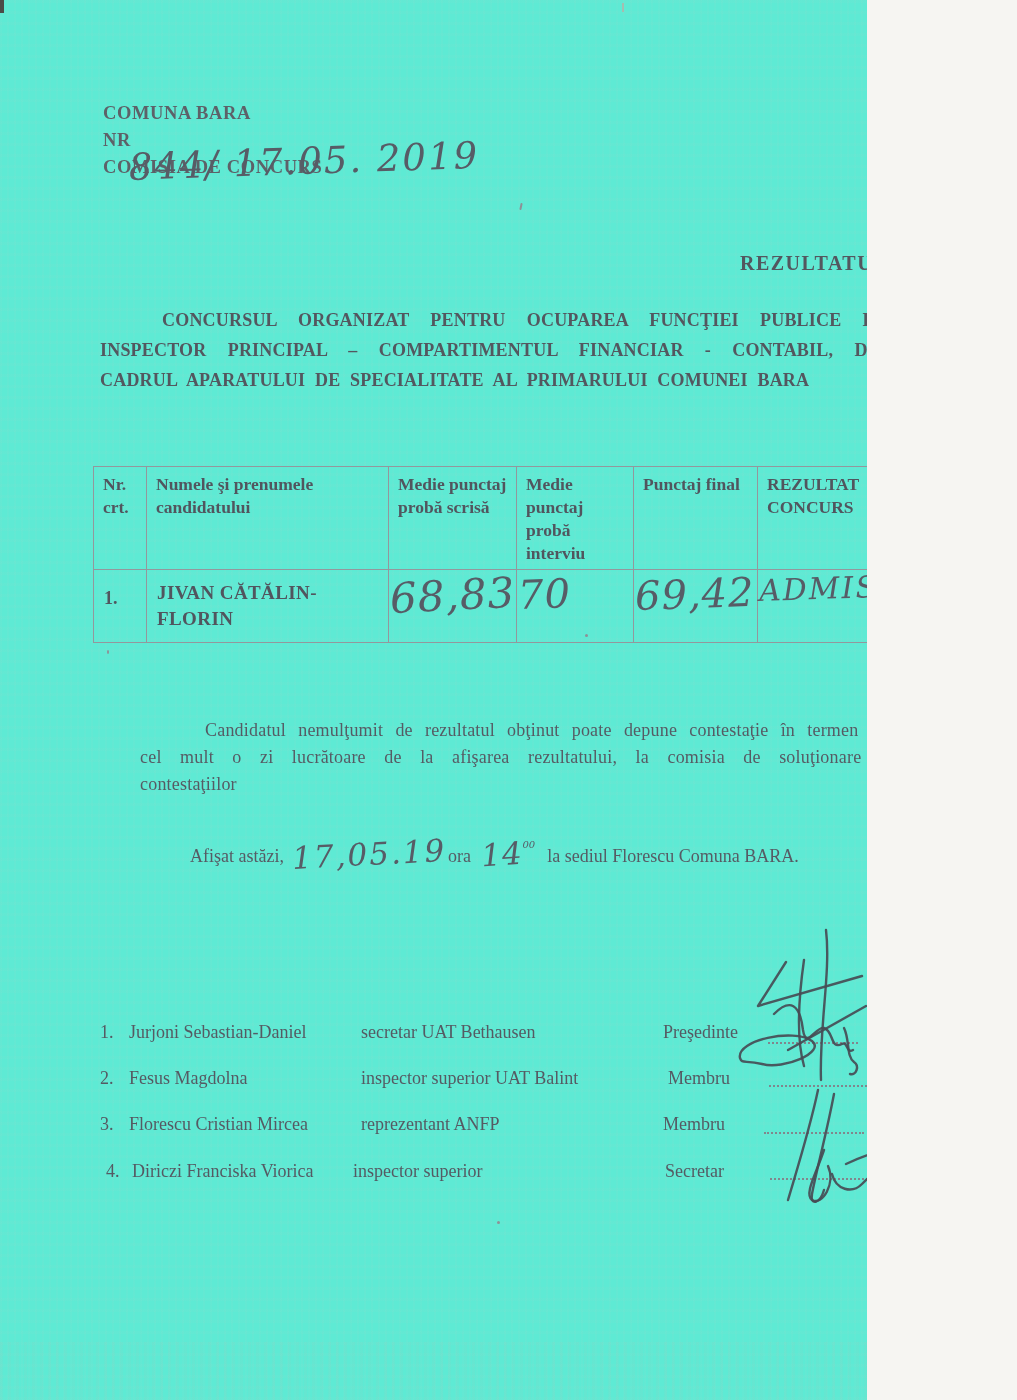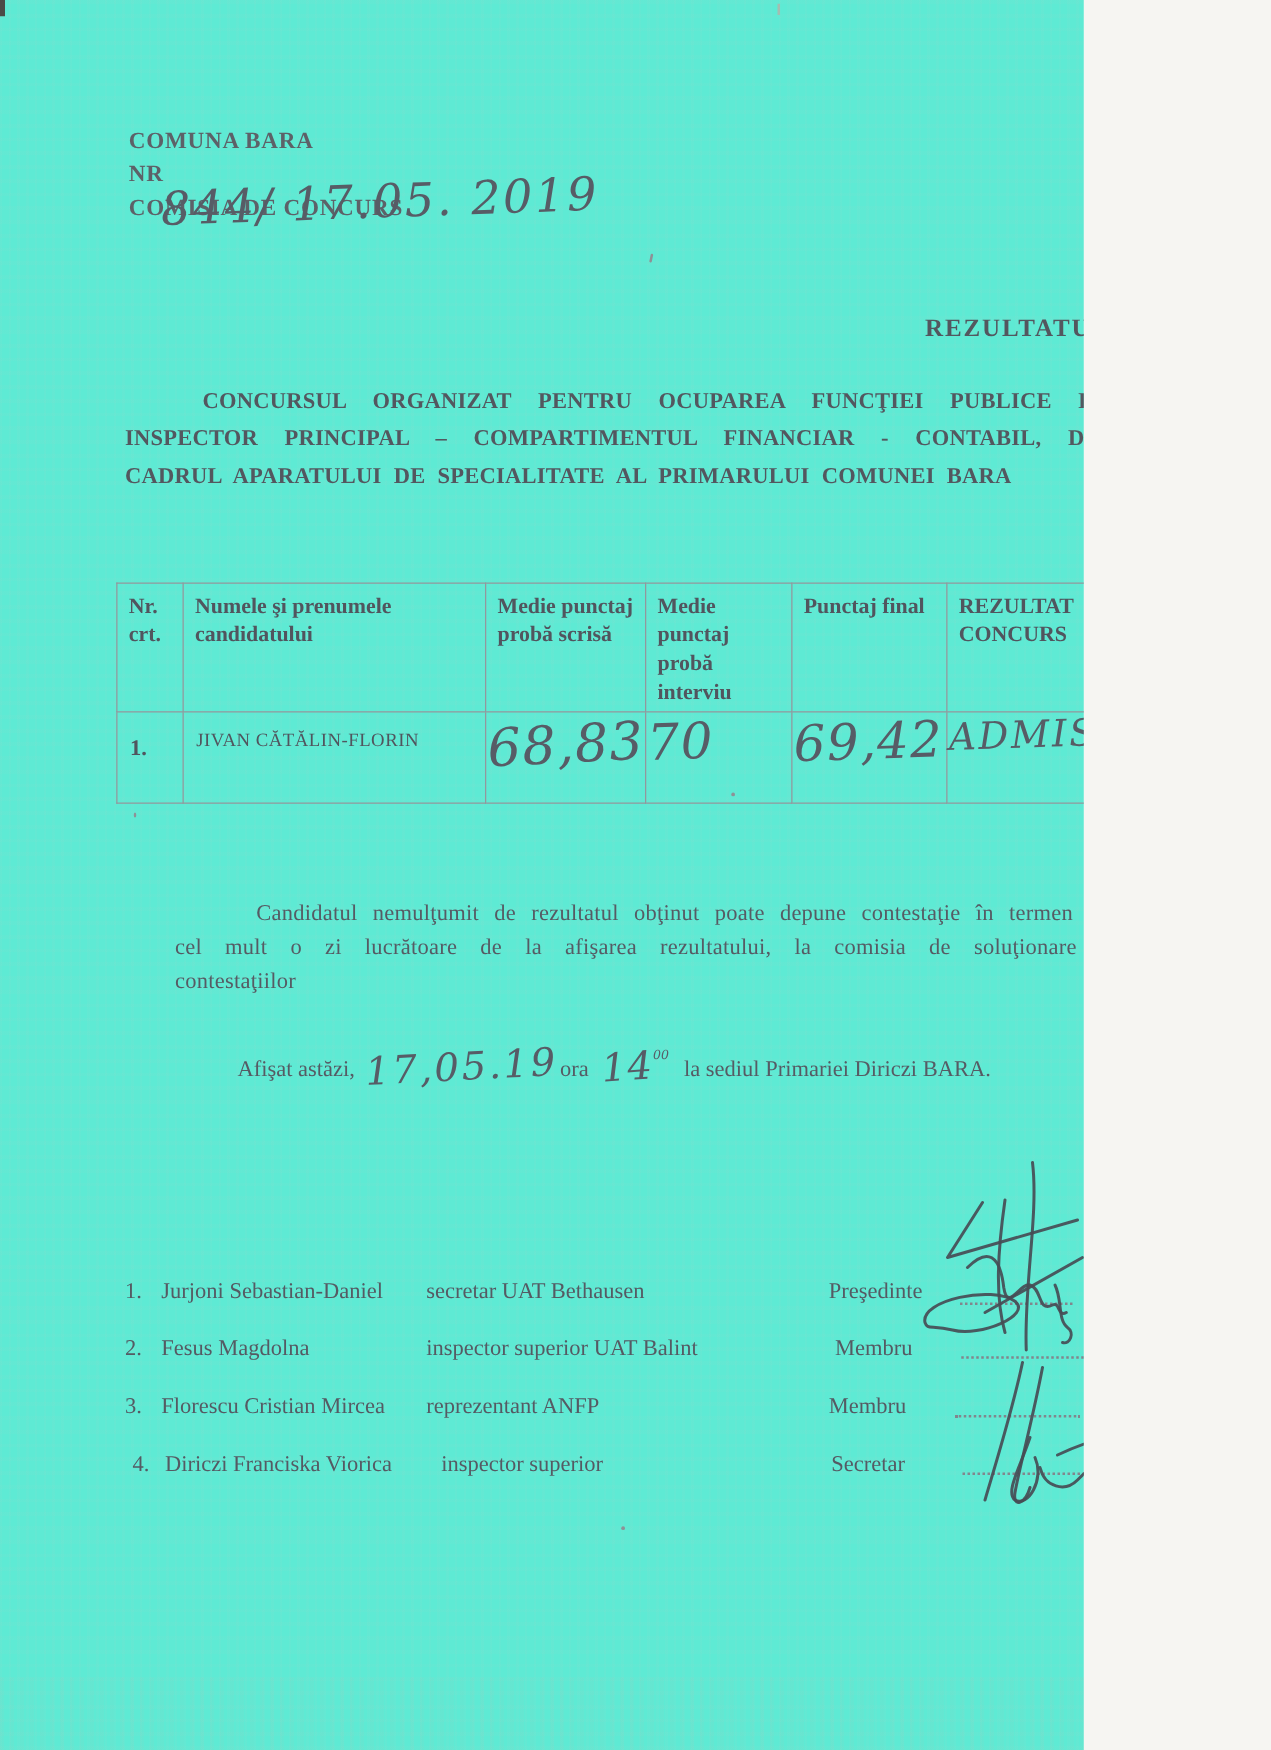--- a/index.html
+++ b/index.html
@@ -53,21 +53,21 @@
     border:1.4px solid #94979c;vertical-align:top;text-align:left;
     color:#51555e;
   }
   table.results th{
     font-weight:bold;font-size:17.5px;line-height:23px;padding:6px 4px 4px 9px;
   }
   th.th-name{padding-top:32px;}
   tr.header-row{height:95px;}
   tr.data-row{height:73px;}
   td.cell-nr{font-weight:bold;font-size:18px;padding:18px 0 0 10px;}
-  td.cell-name{font-weight:normal;font-size:15px;line-height:26px;padding:10px 4px 0 10px;letter-spacing:.4px;}
+  td.cell-name{font-weight:bold;font-size:19px;line-height:26px;padding:10px 4px 0 10px;letter-spacing:.4px;}
   td.cell-hand{text-align:center;vertical-align:middle;}
   .hw-num{display:inline-block;font-size:42px;transform:rotate(-3deg);letter-spacing:1px;}
   .hw-num-sm{display:inline-block;font-size:40px;transform:rotate(-2deg);letter-spacing:1px;}
   .hw-admis{display:inline-block;font-size:30px;transform:rotate(-2deg);letter-spacing:2px;}
   .contestation{
     position:absolute;left:140px;top:717px;width:748px;
     font-size:18px;line-height:27px;text-align:justify;text-indent:65px;
     word-spacing:6px;letter-spacing:.2px;color:#565b64;
   }
   .posted{
@@ -83,21 +83,21 @@
     transform:rotate(-4deg) translateY(3px);margin-left:10px;
   }
   .posted .hand-sup{
     display:inline-block;font-size:10px;transform:translateY(-14px);margin-right:6px;
   }
   .posted .suffix{margin-left:6px;}
   .crow{position:absolute;left:0;width:1017px;height:30px;font-size:18px;color:#555a63;}
   .c-num{position:absolute;left:100px;}
   .c-num4{position:absolute;left:106px;}
   .c-name{position:absolute;left:129px;}
-  .c-role{position:absolute;left:341px;}
+  .c-role{position:absolute;left:361px;}
   .c-pos{position:absolute;left:663px;}
   .sig-line{position:absolute;border-top:2px dotted #81868d;height:0;}
   .speck{position:absolute;background:#8e9196;border-radius:50%;}
   .corner-mark{position:absolute;left:0;top:0;width:4px;height:13px;background:#4b4b47;}
   .top-mark{position:absolute;left:622px;top:3px;width:2px;height:9px;background:#b5b1a8;opacity:.8;}
   svg.sigs{position:absolute;left:700px;top:900px;}
   svg.sigs path{fill:none;stroke:#474c55;stroke-width:2.4;stroke-linecap:round;stroke-linejoin:round;opacity:.92;}
 </style>
 </head>
 <body>
@@ -152,21 +152,21 @@
       <td class="cell-hand">
         <span class="hand hw-admis">ADMIS</span>
       </td>
     </tr>
   </tbody>
     </table>
 
   <div class="contestation">Candidatul nemulţumit de rezultatul obţinut poate depune contestaţie în termen de cel mult o zi lucrătoare de la afişarea rezultatului, la comisia de soluţionare a contestaţiilor</div>
 
   <div class="posted">
-    <span>Afişat astăzi,</span><span class="hand hand-date">17,05.19</span><span>ora</span><span class="hand hand-time">14</span><span class="hand hand-sup">00</span><span class="suffix">la sediul Primariei Diriczi BARA.</span>
+    <span>Afişat astăzi,</span><span class="hand hand-date">17,05.19</span><span>ora</span><span class="hand hand-time">14</span><span class="hand hand-sup">00</span><span class="suffix">la sediul Florescu Comuna BARA.</span>
   </div>
 
   <div class="crow" style="top:1022px">
     <span class="c-num">1.</span>
     <span class="c-name">Jurjoni Sebastian-Daniel</span>
     <span class="c-role">secretar UAT Bethausen</span>
     <span class="c-pos">Preşedinte</span>
   </div>
   <div class="crow" style="top:1068px">
     <span class="c-num">2.</span>

